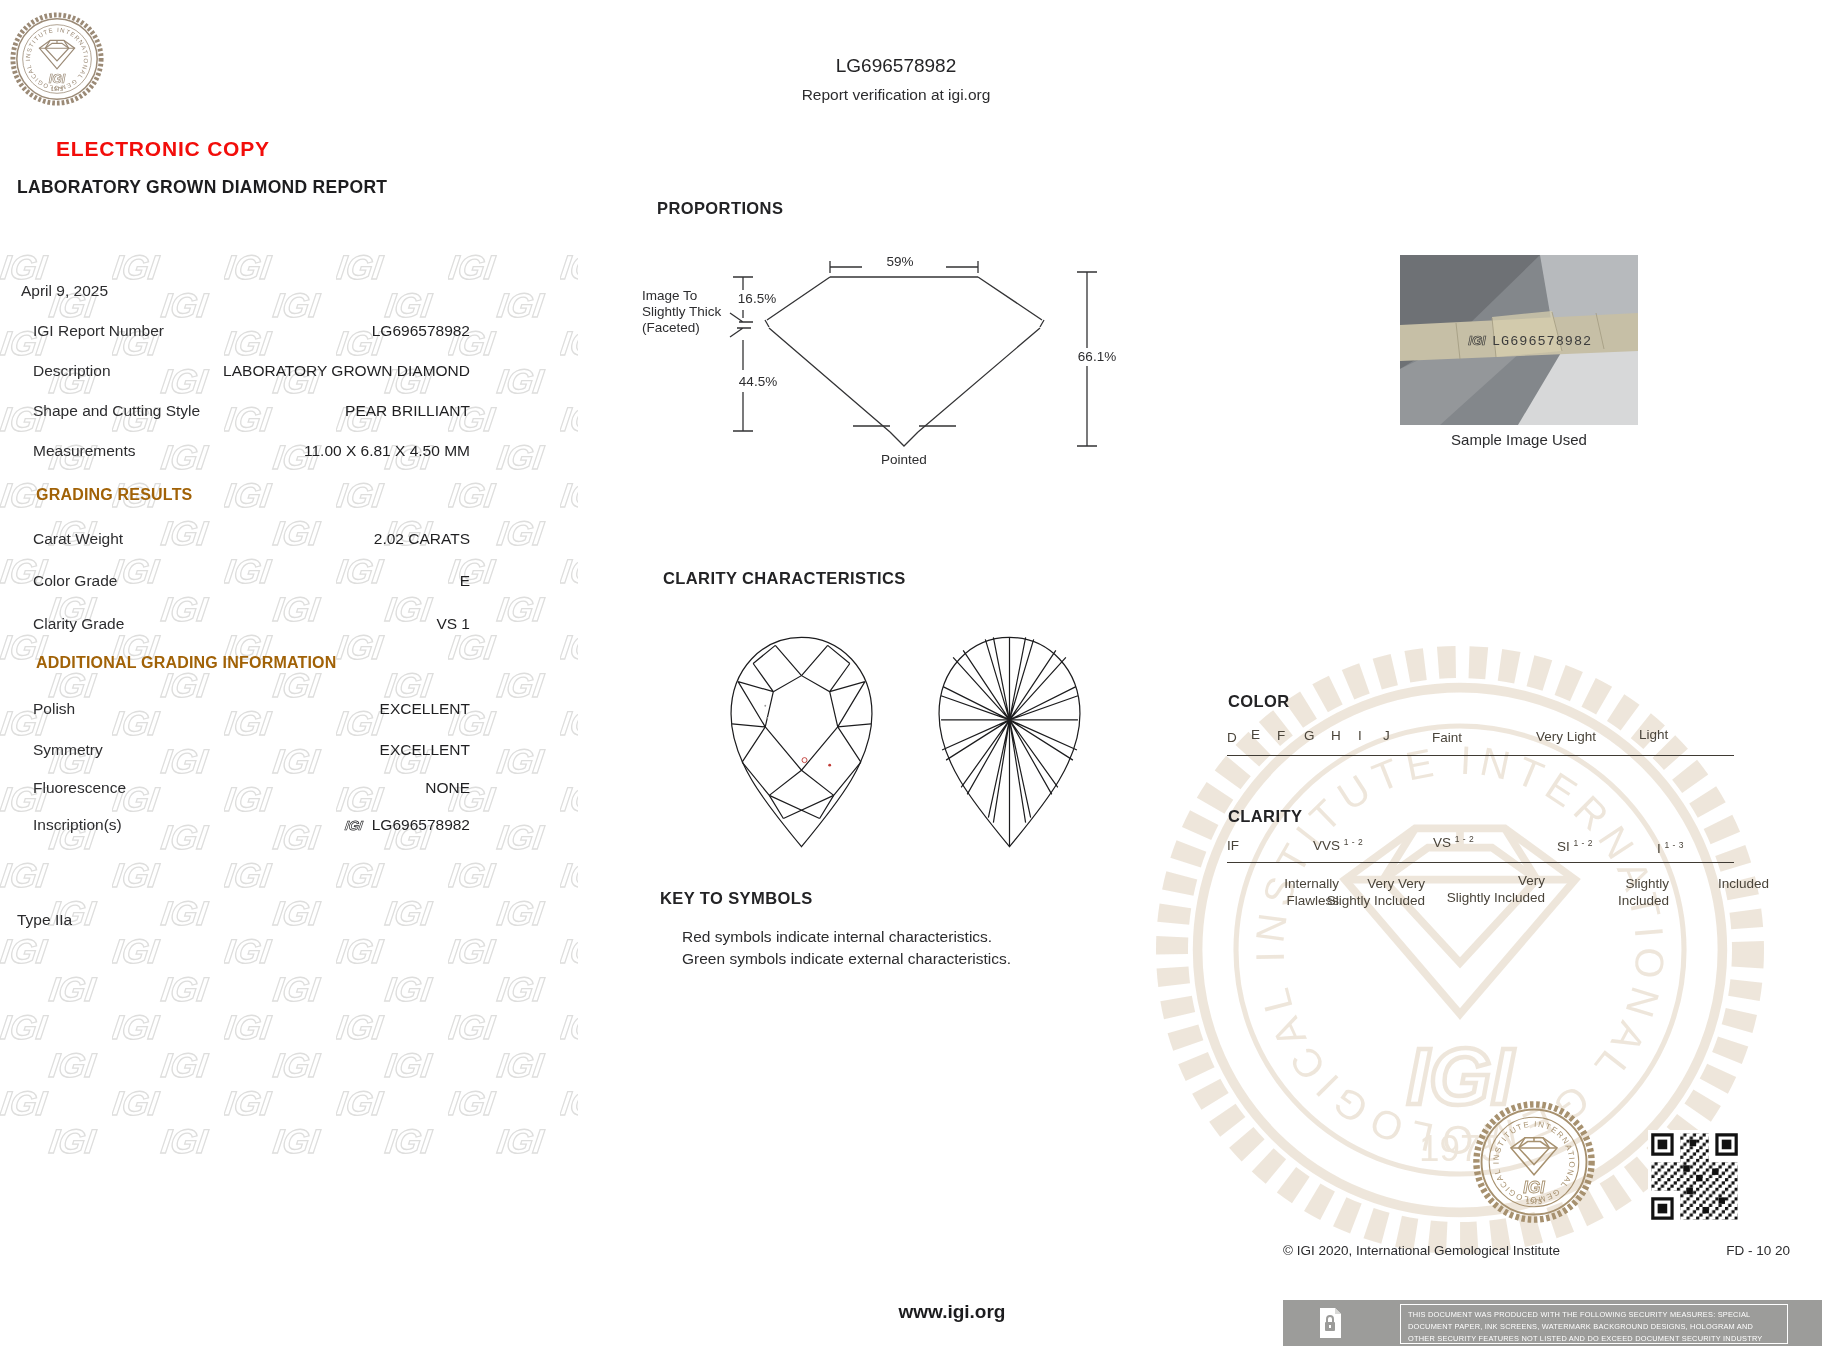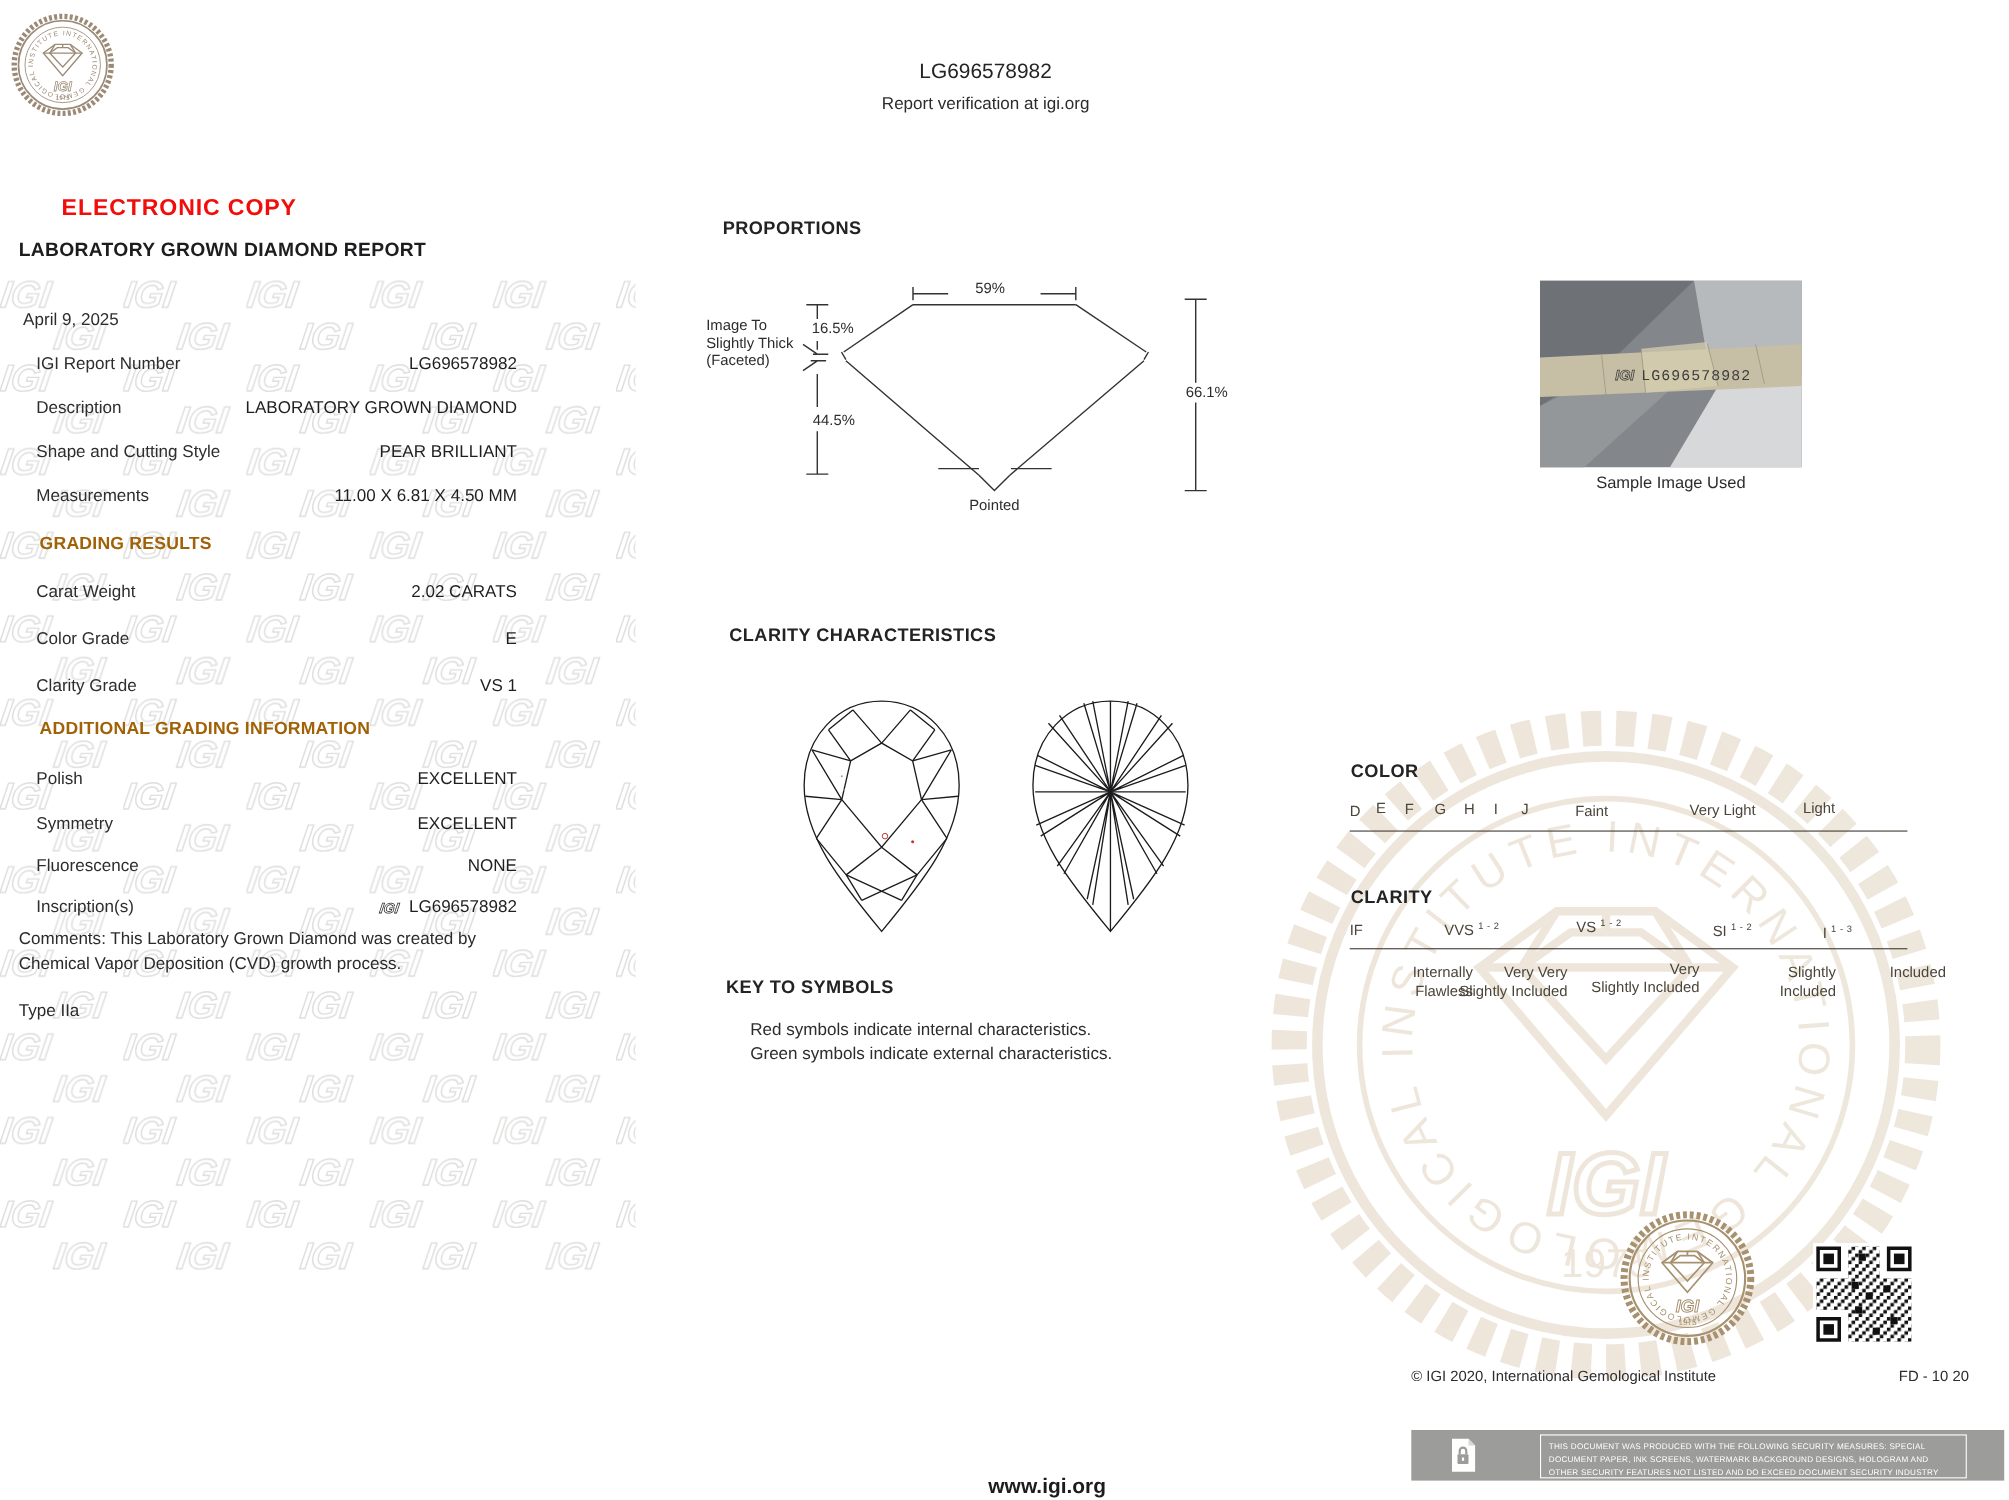--- a/index.html
+++ b/index.html
@@ -1,19 +1,19 @@
 <!DOCTYPE html>
 <html><head>
 <meta charset="utf-8">
 <style>
   html,body{margin:0;padding:0;background:#ffffff;}
   .page{position:relative;width:1826px;height:1364px;background:#fff;overflow:hidden;
         font-family:"Liberation Sans",sans-serif;color:#2c2c2e;}
   .abs{position:absolute;}
-  .b{font-weight:bold;margin-top:40px;}
+  .b{font-weight:bold;}
   .hdg{font-weight:bold;color:#232325;font-size:16.5px;letter-spacing:.4px;}
   .row{display:flex;justify-content:space-between;left:21px;width:437px;font-size:15.5px;margin-left:12px;}
   .row .lab{color:#2d2d2f;}
   .row .val{color:#1f1f21;text-align:right;white-space:nowrap;display:flex;align-items:center;gap:4px;}
   .sec-hdg{left:16px;font-weight:bold;font-size:16px;color:#a16207;letter-spacing:.2px;padding-left:20px;}
   .dimlab{font-size:13.5px;color:#2d2d2f;text-align:center;}
   .gird{font-size:13.5px;line-height:16px;color:#2d2d2f;}
   .scale-letter{position:absolute;font-size:13.5px;color:#4a443a;}
   .scale-word{position:absolute;font-size:13.5px;color:#4a443a;}
   .cl-col{position:absolute;width:112px;font-size:13.5px;color:#4a443a;}
@@ -140,21 +140,20 @@
   <div class="abs row" style="top:816px">
     <span class="lab">Inscription(s)</span>
     <span class="val">
       <svg width="26" height="16" viewBox="0 0 34 20">
         <text x="17" y="16" text-anchor="middle" font-size="17" font-style="italic" font-weight="bold" fill="none" stroke="#2c2c2e" stroke-width="0.9" transform="skewX(-8)">IGI</text>
       </svg>
       <span>LG696578982</span>
     </span>
   </div>
 
-  <div class="abs" style="left:17px;top:843px;width:448px;font-size:15.5px;line-height:22.5px;color:#2a2a2c">Comments: This Laboratory Grown Diamond was created by Chemical Vapor Deposition (CVD) growth process.</div>
   <div class="abs" style="left:17px;top:911px;font-size:15.5px;color:#2a2a2c">Type IIa</div>
 
   <div class="abs hdg" style="left:657px;top:199px">PROPORTIONS</div>
 
   <svg class="abs" style="left:620px;top:250px" width="520" height="230" viewBox="0 0 520 230">
     <g fill="none" stroke="#333335" stroke-width="1.3">
 
       <path d="M210,27 L358,27"></path>
       <path d="M210,27 L147,70 M358,27 L422,70"></path>
       <path d="M145,70 l4,7 M424,70 l-4,7"></path>

